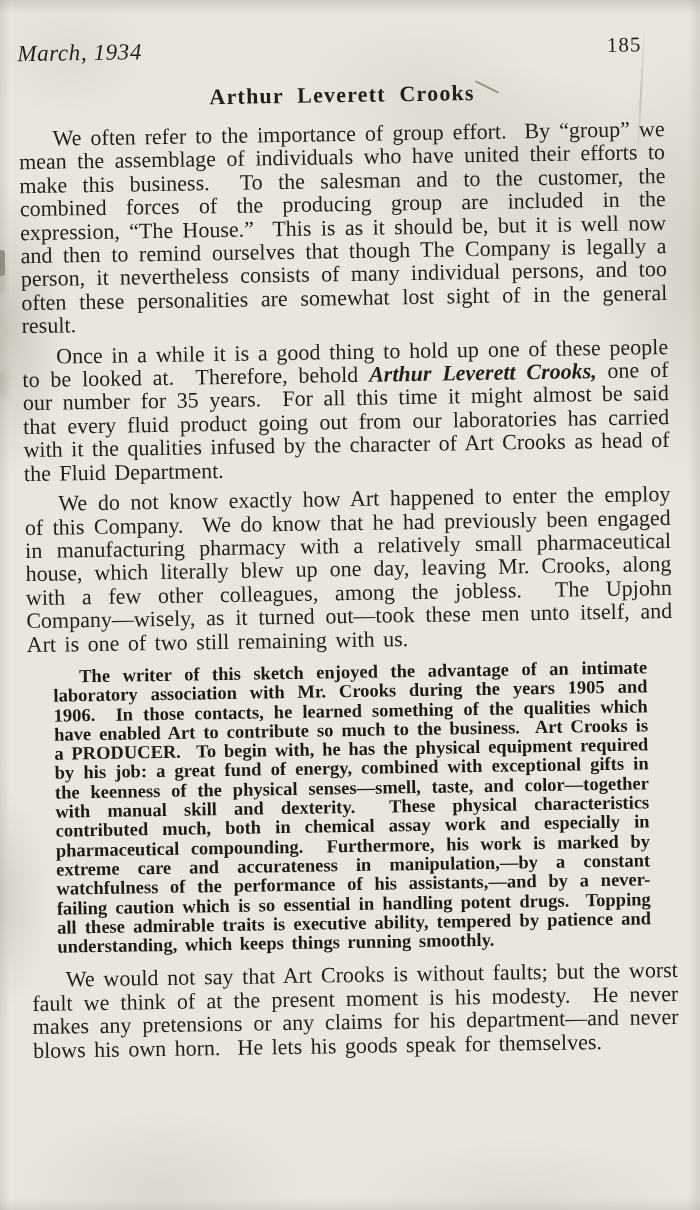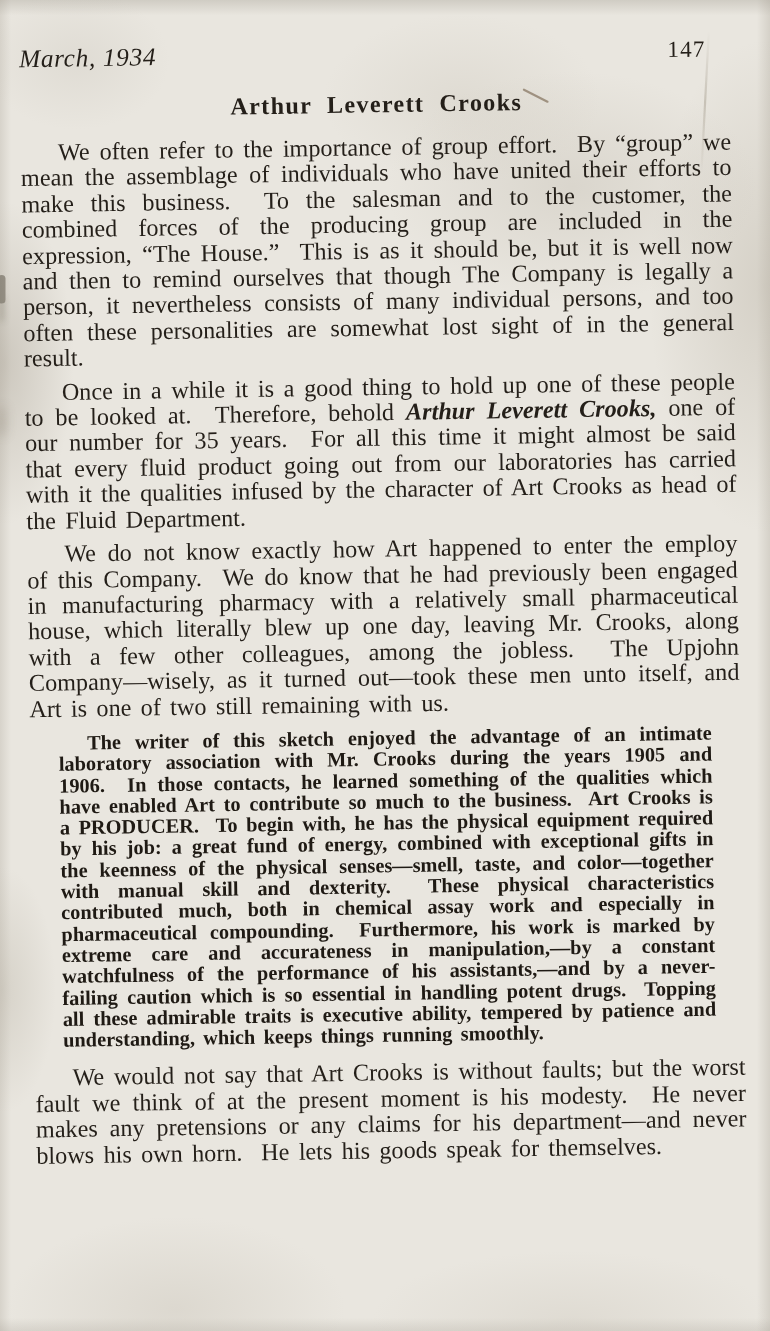--- a/index.html
+++ b/index.html
@@ -89,21 +89,21 @@
     transform: rotate(3deg);
   }
 </style>
 </head>
 <body>
 
 <div class="content">
 
   <div class="masthead">
     <span class="date">March, 1934</span>
-    <span class="pagenum">147</span>
+    <span class="pagenum">185</span>
   </div>
 
   <div class="title">Arthur Leverett Crooks</div>
 
   <div class="body-text">
     <p>We often refer to the importance of group effort.  By “group” we mean the assemblage of individuals who have united their efforts to make this business.  To the salesman and to the customer, the combined forces of the producing group are included in the expression, “The House.”  This is as it should be, but it is well now and then to remind ourselves that though The Company is legally a person, it nevertheless consists of many individual persons, and too often these personalities are somewhat lost sight of in the general result.</p>
 
     <p><span>Once in a while it is a good thing to hold up one of these people to be looked at.  Therefore, behold </span><span class="emph">Arthur Leverett Crooks,</span><span> one of our number for 35 years.  For all this time it might almost be said that every fluid product going out from our laboratories has carried with it the qualities infused by the character of Art Crooks as head of the Fluid Department.</span></p>
 
     <p>We do not know exactly how Art happened to enter the employ of this Company.  We do know that he had previously been engaged in manufacturing pharmacy with a relatively small pharmaceutical house, which literally blew up one day, leaving Mr. Crooks, along with a few other colleagues, among the jobless.  The Upjohn Company—wisely, as it turned out—took these men unto itself, and Art is one of two still remaining with us.</p>

